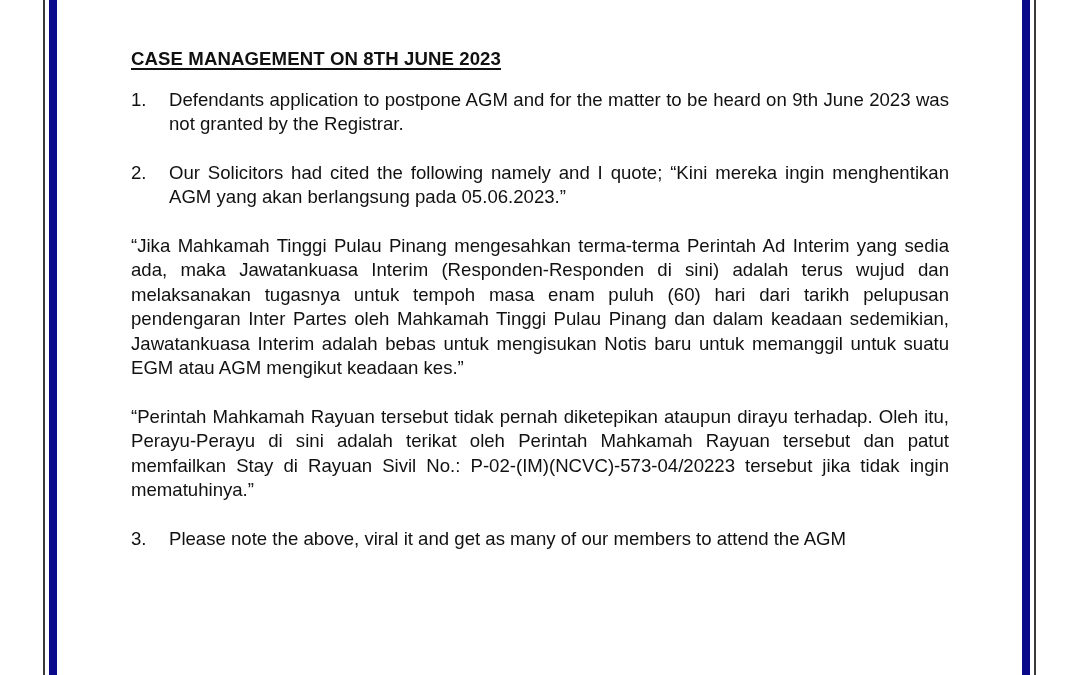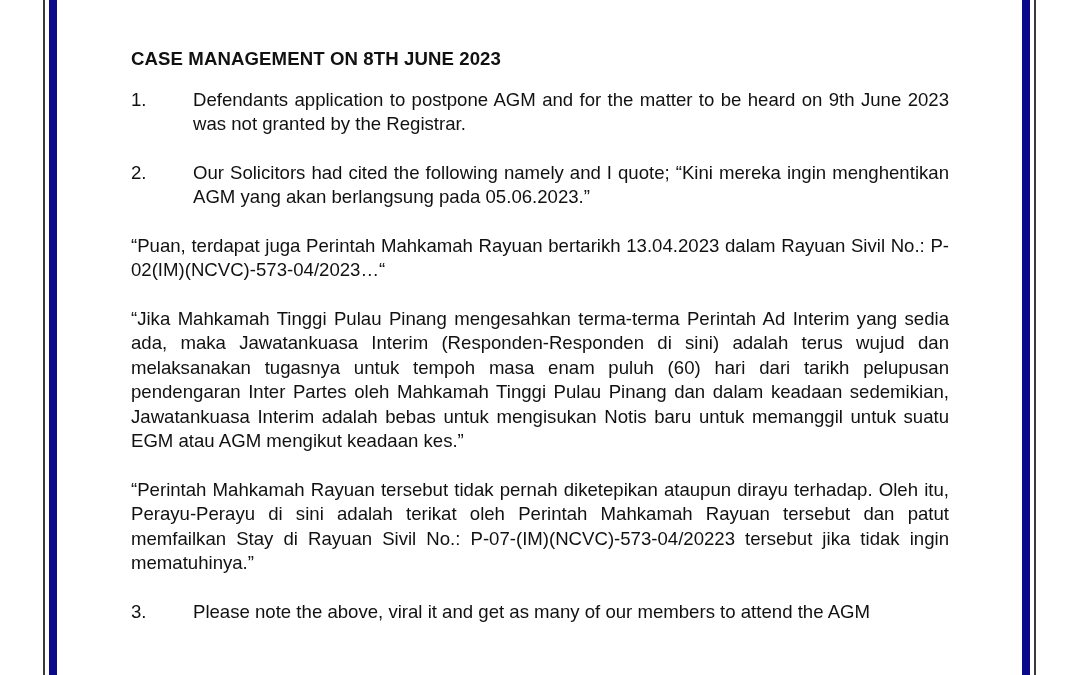--- a/index.html
+++ b/index.html
@@ -37,39 +37,39 @@
     .content {
       position: absolute;
       left: 131px;
       top: 47px;
       width: 818px;
       font-size: 18.6px;
       line-height: 24.5px;
     }
     .heading {
       font-weight: bold;
+      text-decoration: underline;
       text-decoration-thickness: 2px;
       text-underline-offset: 3px;
       font-size: 18.6px;
       margin: 0 0 16px 0;
       letter-spacing: 0.1px;
     }
     .numbered {
       display: flex;
       margin: 0 0 24px 0;
       text-align: justify;
     }
     .numbered .num {
       width: 38px;
       flex: 0 0 38px;
     }
     .numbered .text {
       flex: 1 1 auto;
       text-align: justify;
-      margin-left: 24px;
     }
     .quote {
       margin: 0 0 24px 0;
       text-align: justify;
     }
   </style>
 </head>
 <body>
 
 <div id="left-thin" class="border-thin"></div>
@@ -83,21 +83,20 @@
   <div class="numbered">
     <span class="num">1.</span>
     <span class="text">Defendants application to postpone AGM and for the matter to be heard on 9th June 2023 was not granted by the Registrar.</span>
   </div>
 
   <div class="numbered">
     <span class="num">2.</span>
     <span class="text">Our Solicitors had cited the following namely and I quote; “Kini mereka ingin menghentikan AGM yang akan berlangsung pada 05.06.2023.”</span>
   </div>
 
-  <div class="quote">“Puan, terdapat juga Perintah Mahkamah Rayuan bertarikh 13.04.2023 dalam Rayuan Sivil No.: P-02(IM)(NCVC)-573-04/2023…“</div>
   <div class="quote">“Jika Mahkamah Tinggi Pulau Pinang mengesahkan terma-terma Perintah Ad Interim yang sedia ada, maka Jawatankuasa Interim (Responden-Responden di sini) adalah terus wujud dan melaksanakan tugasnya untuk tempoh masa enam puluh (60) hari dari tarikh pelupusan pendengaran Inter Partes oleh Mahkamah Tinggi Pulau Pinang dan dalam keadaan sedemikian, Jawatankuasa Interim adalah bebas untuk mengisukan Notis baru untuk memanggil untuk suatu EGM atau AGM mengikut keadaan kes.”</div>
-  <div class="quote">“Perintah Mahkamah Rayuan tersebut tidak pernah diketepikan ataupun dirayu terhadap. Oleh itu, Perayu-Perayu di sini adalah terikat oleh Perintah Mahkamah Rayuan tersebut dan patut memfailkan Stay di Rayuan Sivil No.: P-07-(IM)(NCVC)-573-04/20223 tersebut jika tidak ingin mematuhinya.”</div>
+  <div class="quote">“Perintah Mahkamah Rayuan tersebut tidak pernah diketepikan ataupun dirayu terhadap. Oleh itu, Perayu-Perayu di sini adalah terikat oleh Perintah Mahkamah Rayuan tersebut dan patut memfailkan Stay di Rayuan Sivil No.: P-02-(IM)(NCVC)-573-04/20223 tersebut jika tidak ingin mematuhinya.”</div>
 
   <div class="numbered">
     <span class="num">3.</span>
     <span class="text">Please note the above, viral it and get as many of our members to attend the AGM</span>
   </div>
 </div>
 
 </body></html>

